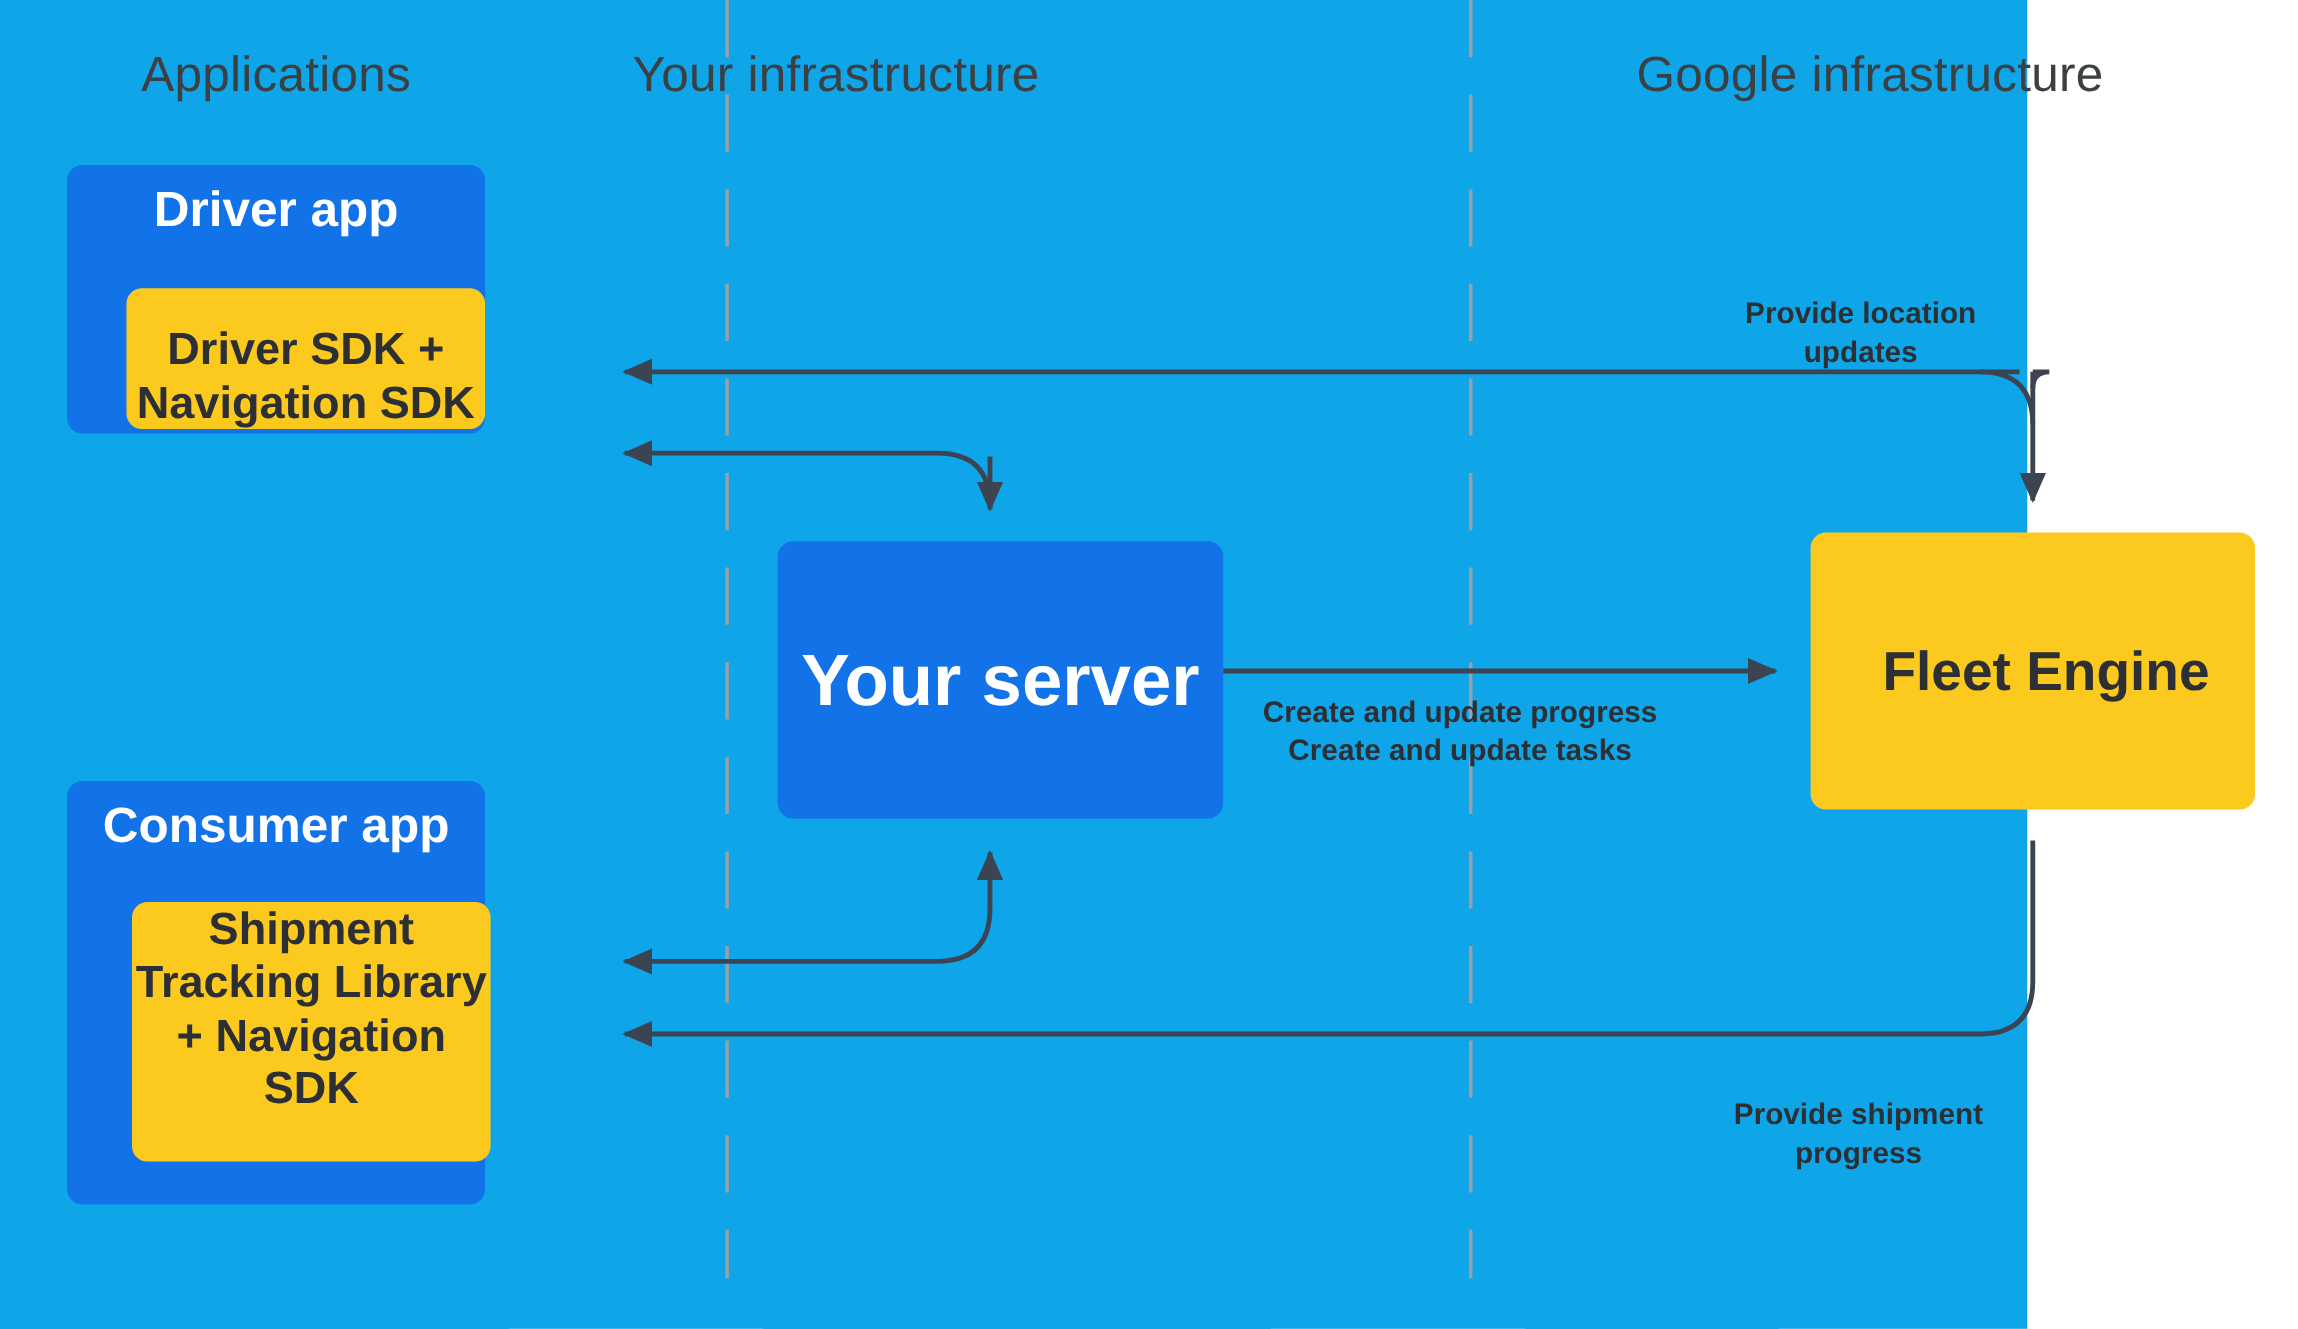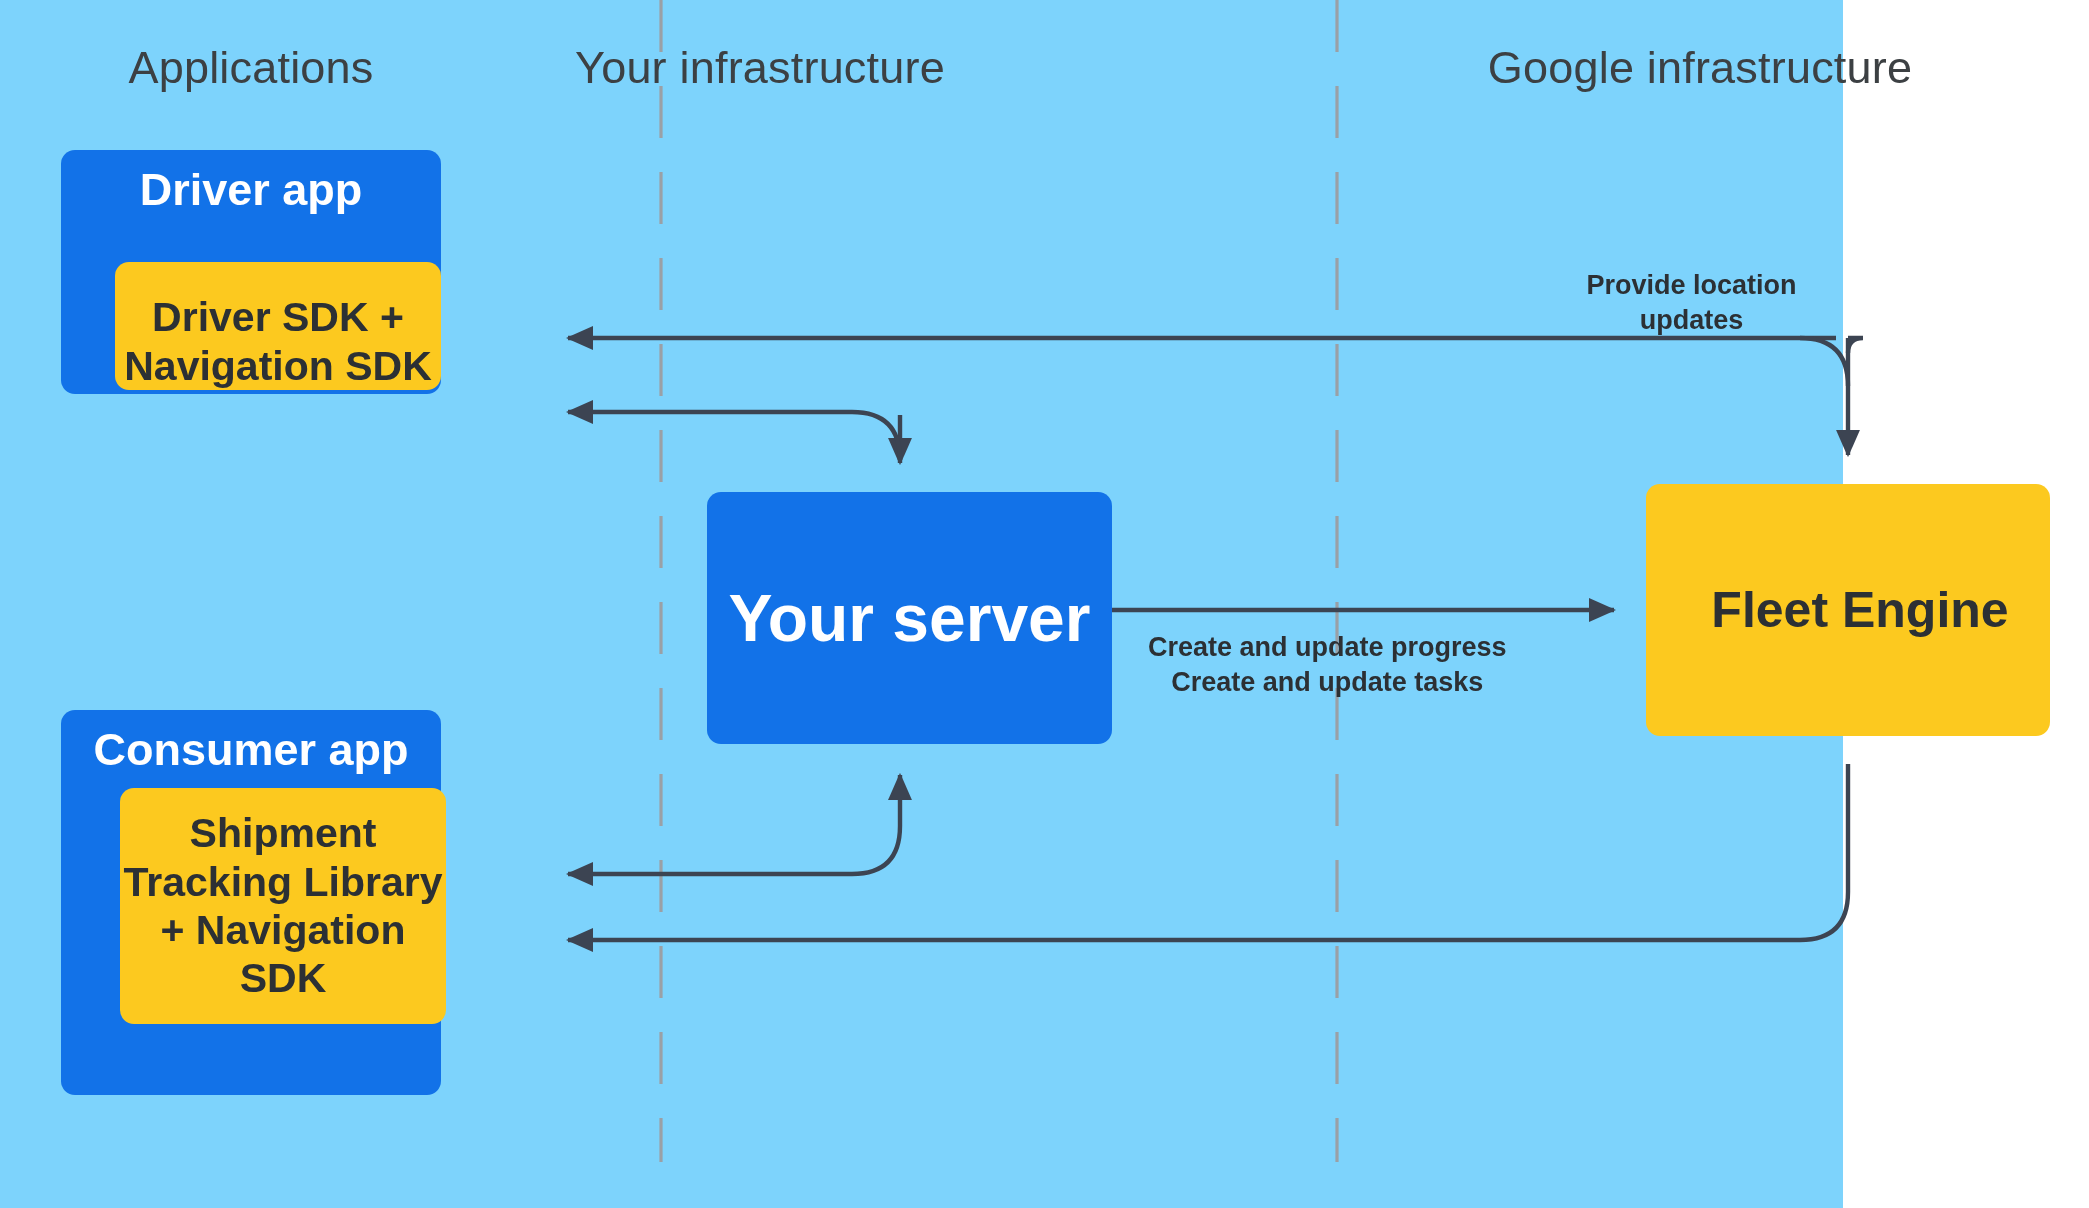--- a/index.html
+++ b/index.html
@@ -10,21 +10,21 @@
   body {
     width: 2089px;
     height: 1208px;
     font-family: "Liberation Sans", sans-serif;
     overflow: hidden;
   }
   #diagram-root {
     position: relative;
     width: 1843px;
     height: 1208px;
-    background: #7dd3fc;
+    background: #0ea5e9;
     text-decoration: underline;
   }
   svg.layer {
     position: absolute;
     top: 0;
     left: 0;
     width: 2089px;
     height: 1208px;
   }
   .col-header {
@@ -85,21 +85,21 @@
     font-weight: 700;
     color: #2c3034;
     white-space: pre-line;
     line-height: 1.28;
     text-align: center;
   }
   
   #driver-app      { left: 61px;   top: 150px;  width: 380px;  height: 244px; padding-top: 16px; }
   #driver-sdk      { left: 115px;  top: 262px;  width: 326px;  height: 128px; justify-content: flex-end; }
   #consumer-app    { left: 61px;   top: 710px;  width: 380px;  height: 385px; padding-top: 16px; }
-  #consumer-sdk    { left: 120px;  top: 788px;  width: 326px;  height: 236px; justify-content: center; }
+  #consumer-sdk    { left: 120px;  top: 820px;  width: 326px;  height: 236px; justify-content: flex-start; }
   #your-server     { left: 707px;  top: 492px;  width: 405px;  height: 252px; justify-content: center; }
   #fleet-engine    { left: 1646px; top: 484px;  width: 404px;  height: 252px; justify-content: center; }
   
   #hdr-applications { left: 61px;  top: 42px;  width: 380px; }
   #hdr-your-infra   { left: 565px; top: 42px;  width: 390px; }
   #hdr-google-infra { left: 1350px; top: 42px; width: 700px; }
   
   #lbl-location-updates { left: 1540px; top: 268px; }
   #lbl-create-update    { left: 1148px; top: 630px; }
   #lbl-shipment-progress{ left: 1536px; top: 996px; }
@@ -159,14 +159,15 @@
     <div class="server-text">Your server</div>
   </div>
 
   <div class="box box-yellow" id="fleet-engine">
     <div class="engine-text">Fleet Engine</div>
   </div>
 
   <div class="edge-label" id="lbl-location-updates">Provide location updates</div>
   <div class="edge-label" id="lbl-create-update">Create and update progress
 Create and update tasks</div>
+  <div class="edge-label" id="lbl-shipment-progress">Provide shipment progress</div>
 
 </div>
 
 </body></html>

